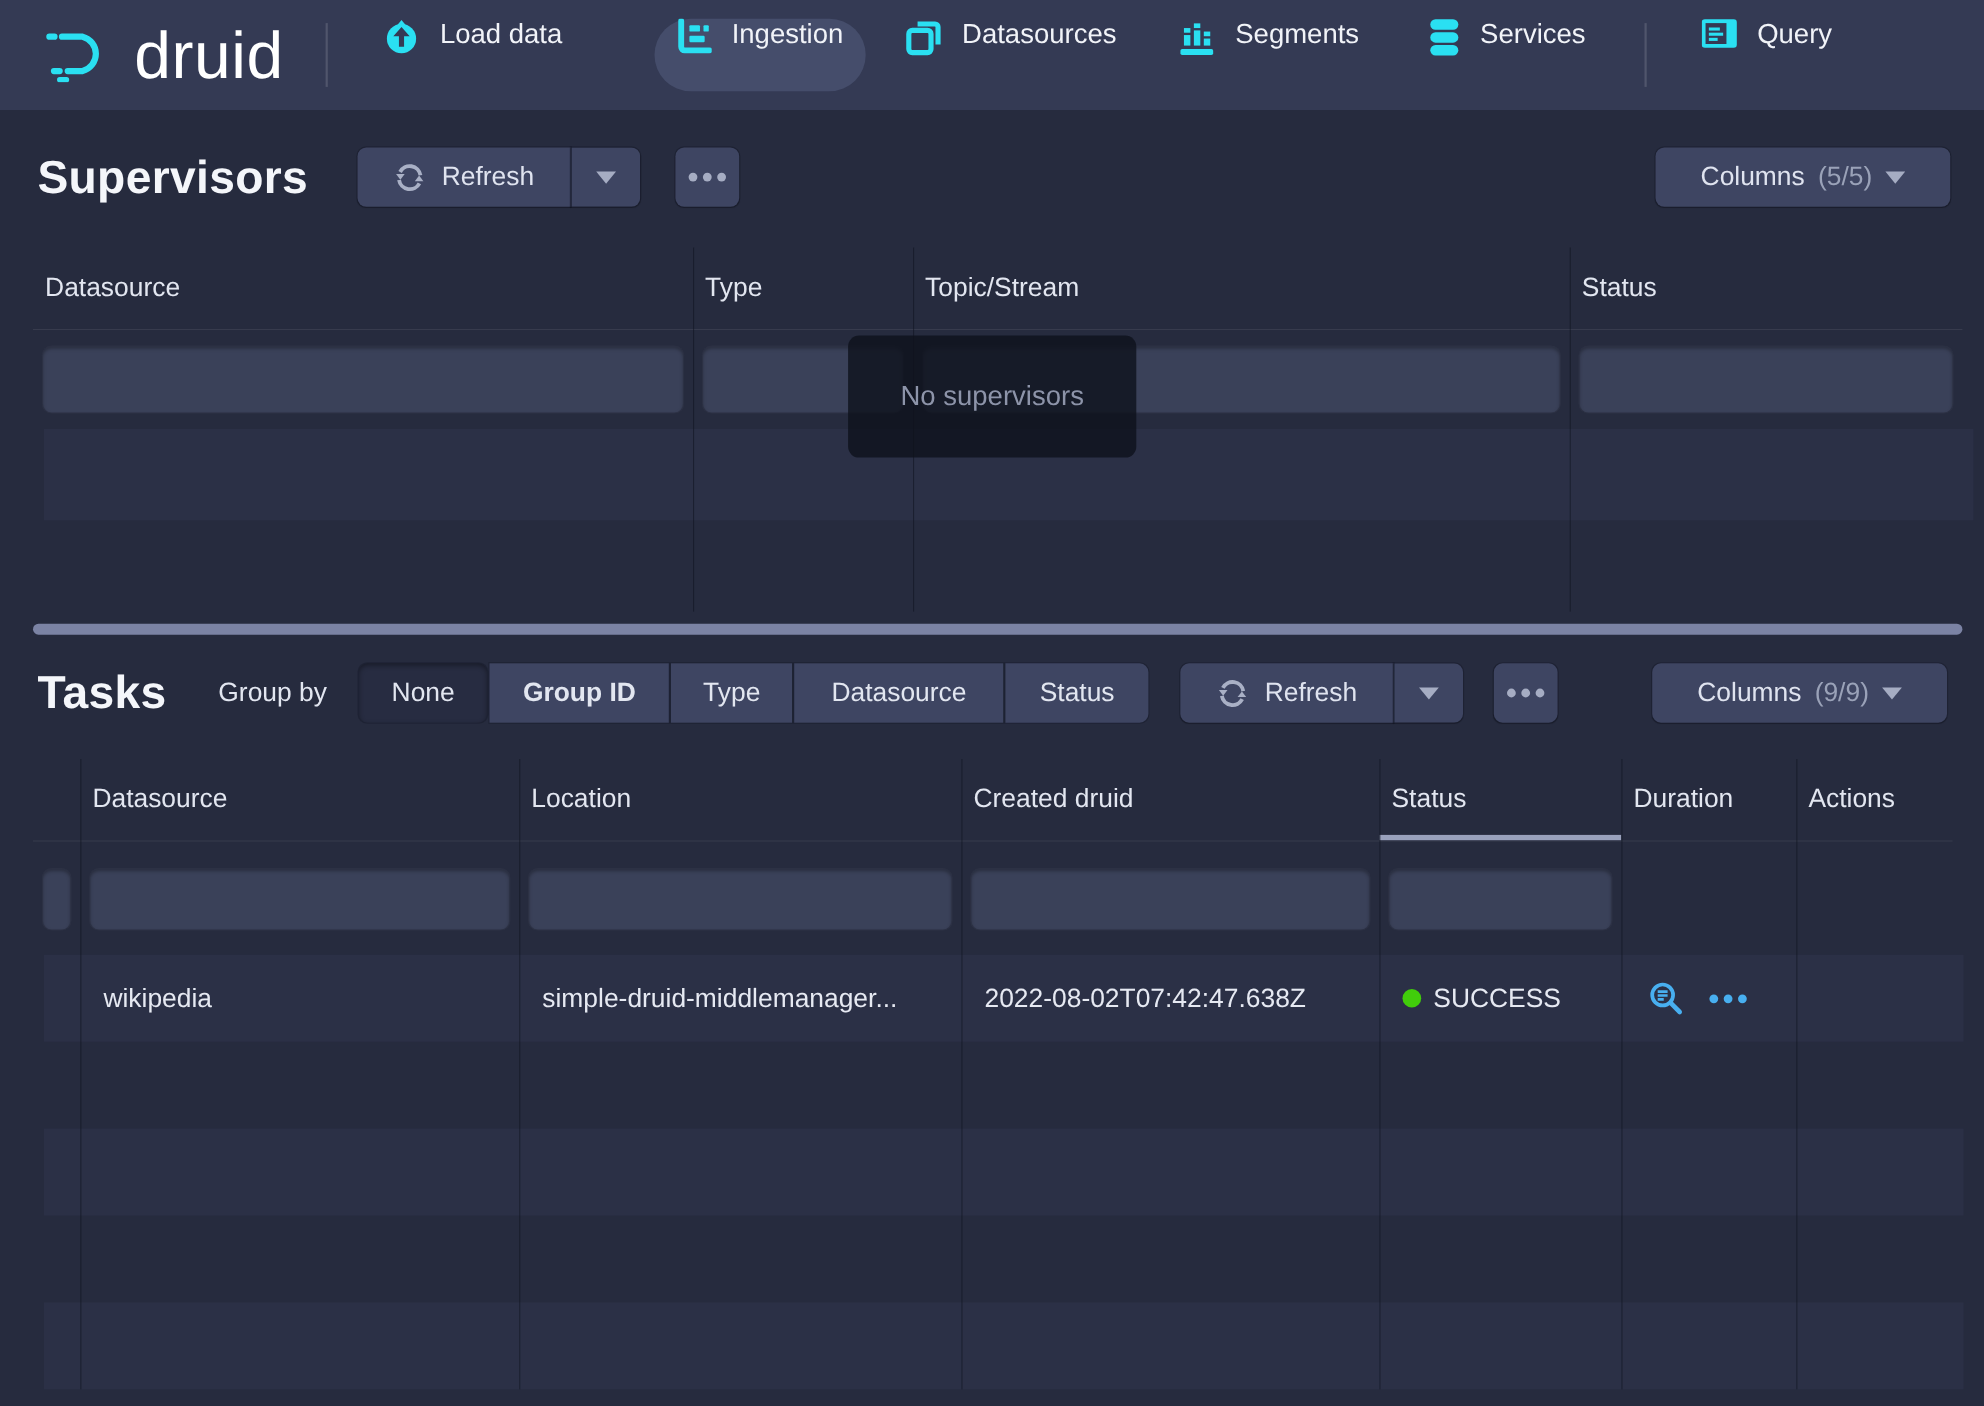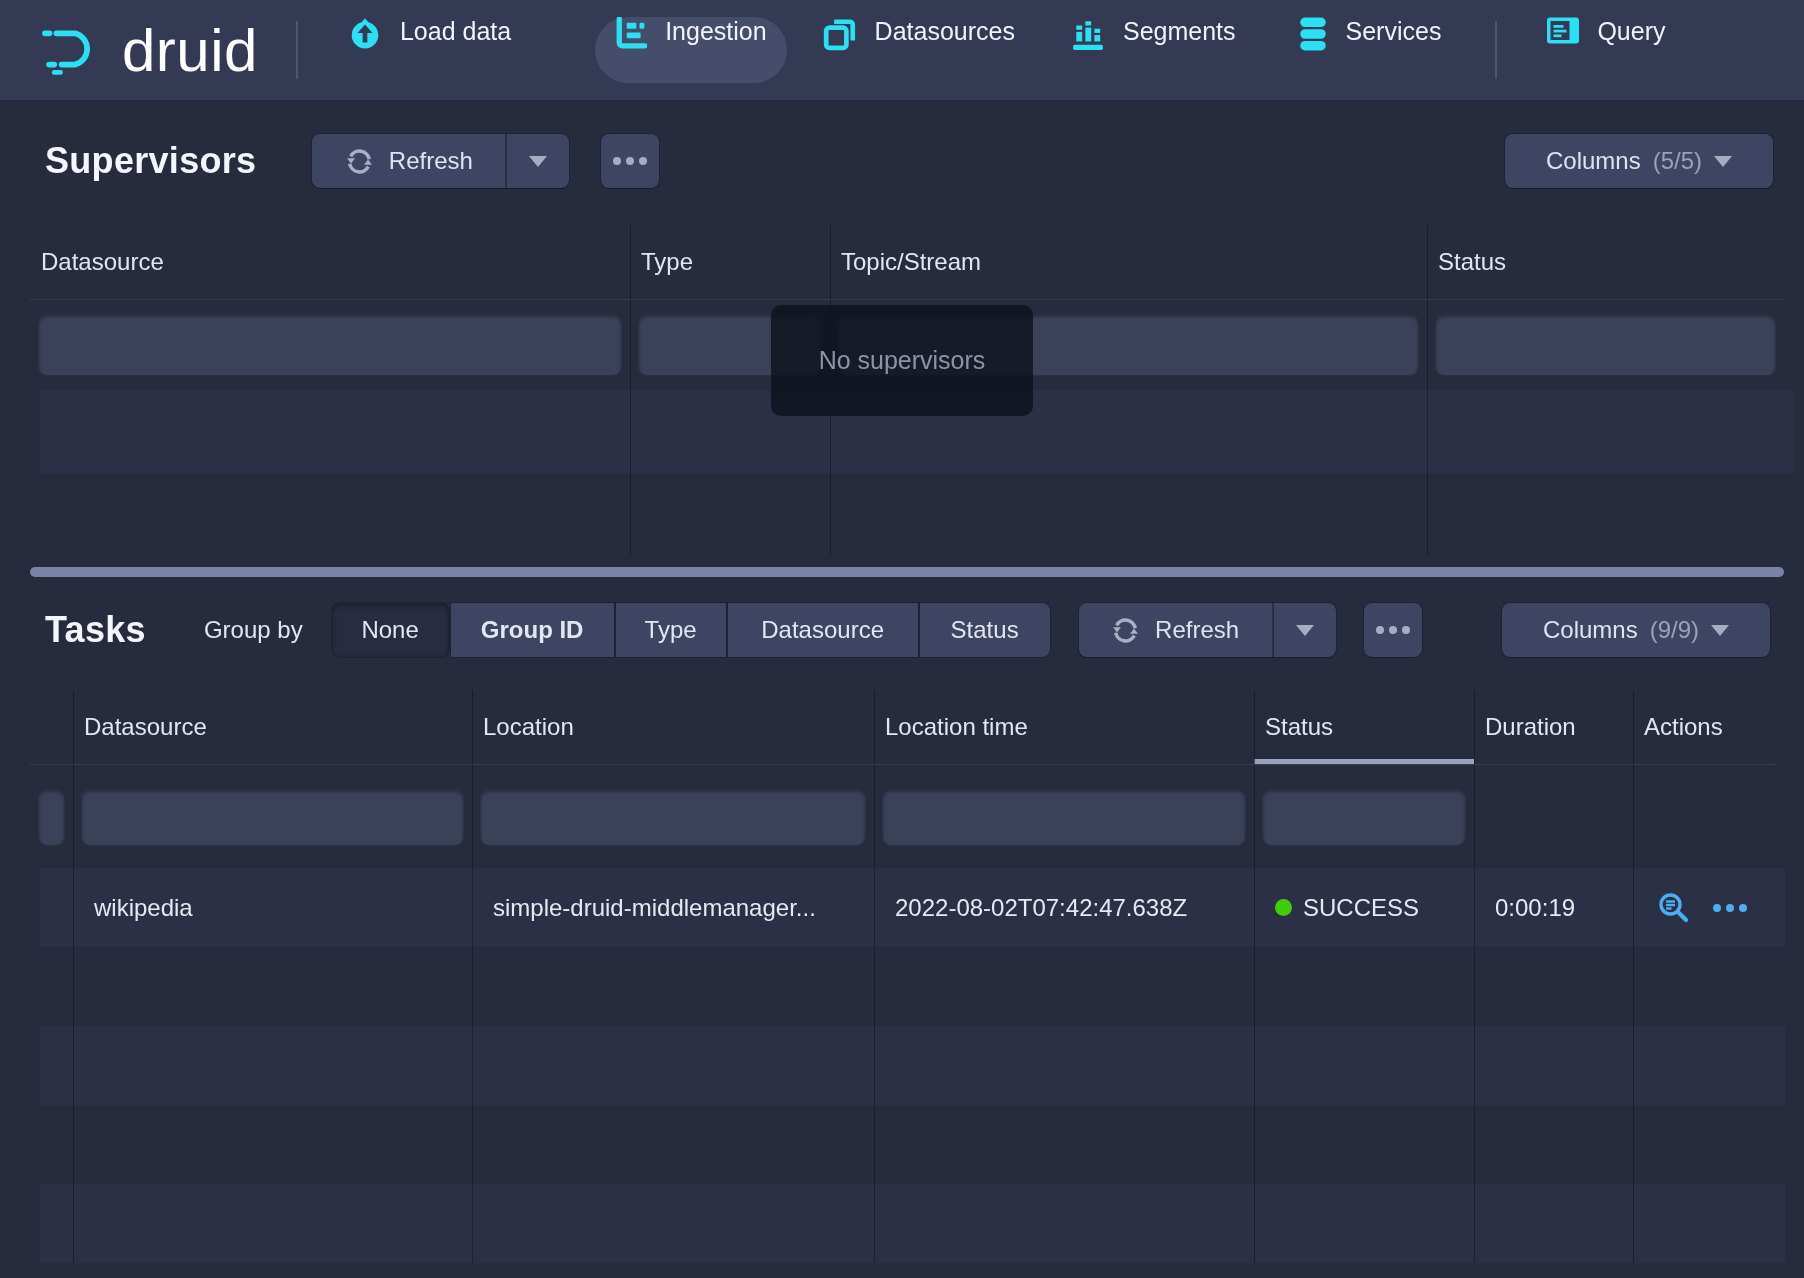--- a/index.html
+++ b/index.html
@@ -12,21 +12,21 @@
   .navbar { position:absolute; left:0; top:0; width:1804px; height:100px;
     background:#343a54; display:flex; align-items:center; padding-left:40px; box-sizing:border-box; }
   .brand { display:flex; align-items:center; gap:16px; cursor:pointer; }
   .brand-text { font-size:60px; color:#ffffff; letter-spacing:0.5px; }
   .nav-divider { width:2px; height:58px; background:rgba(255,255,255,0.14); }
   .nav-item { display:flex; align-items:flex-start; gap:18px; font-size:25px; color:#f1f3f8;
     height:66px; cursor:pointer; white-space:nowrap; }
   .nav-item.pill { background:#454d6b; border-radius:33px; padding:0 20px; }
   
   .ctrl-bar { position:absolute; left:30px; right:30px; height:56px; display:flex; align-items:center; }
-  .page-title { font-size:36px; font-weight:600; color:#f4f6fa; margin:15px; letter-spacing:0.3px; }
+  .page-title { font-size:42px; font-weight:600; color:#f4f6fa; margin:4px; letter-spacing:0.3px; }
   .btn { height:54px; background:#3e4562; border:none; border-radius:8px; color:#dfe3ef;
     font-size:24px; font-family:inherit; display:flex; align-items:center; justify-content:center;
     cursor:pointer; box-shadow:0 0 0 1px rgba(16,20,34,0.35), 0 1px 1px rgba(0,0,0,0.2); box-sizing:border-box; }
   .btn-split { display:flex; }
   .btn-split .main { border-radius:8px 0 0 8px; width:194px; gap:16px; }
   .btn-split .caret-part { width:63px; border-radius:0 8px 8px 0; border-left:1px solid rgba(16,20,34,0.55); }
   .caret { width:0; height:0; border-left:9px solid transparent; border-right:9px solid transparent;
     border-top:11px solid #a6adc3; }
   .more-btn { width:58px; }
   .dots { display:flex; align-items:center; }
@@ -246,21 +246,21 @@
       <span class="muted">(9/9)</span>
       <span class="caret"></span>
     </button>
   </div>
 
   <div class="table" style="left:30px; top:690px; width:1745px; height:573px;">
     <div class="thead task-cols">
       <div class="th"></div>
       <div class="th">Datasource</div>
       <div class="th">Location</div>
-      <div class="th">Location time</div>
+      <div class="th">Created druid</div>
       <div class="th">
         <span>Status</span>
         <span class="sort-underline"></span>
       </div>
       <div class="th">Duration</div>
       <div class="th">Actions</div>
     </div>
     <div class="tfilter task-cols" style="top:75px; height:103px;">
       <div><input class="finput" style="margin: 25px 9px 0px; width: 25px; height: 55px; padding: 0px 4px;"></div>
       <div><input class="finput" style="margin: 25px 9px 0px; width: 381px; height: 55px;"></div>
@@ -273,21 +273,20 @@
 
     <div class="row stripe task-cols" style="top:178px; height:79px;">
       <div class="cell"></div>
       <div class="cell">wikipedia</div>
       <div class="cell">simple-druid-middlemanager...</div>
       <div class="cell">2022-08-02T07:42:47.638Z</div>
       <div class="cell">
         <span class="status-dot"></span>
         <span>SUCCESS</span>
       </div>
-      <div class="cell">0:00:19</div>
       <div class="cell actions-cell">
         <button class="icon-btn">
           <svg width="33" height="33" viewBox="0 0 33 33">
             <circle cx="13.5" cy="13.5" r="9.5" fill="none" stroke="#48aff0" stroke-width="3.4"></circle>
             <line x1="21" y1="21" x2="29" y2="29" stroke="#48aff0" stroke-width="4.2" stroke-linecap="round"></line>
             <g stroke="#48aff0" stroke-width="2.4">
               <line x1="9" y1="10.5" x2="18" y2="10.5"></line>
               <line x1="9" y1="14" x2="18" y2="14"></line>
               <line x1="9" y1="17.5" x2="14.5" y2="17.5"></line>
             </g>

